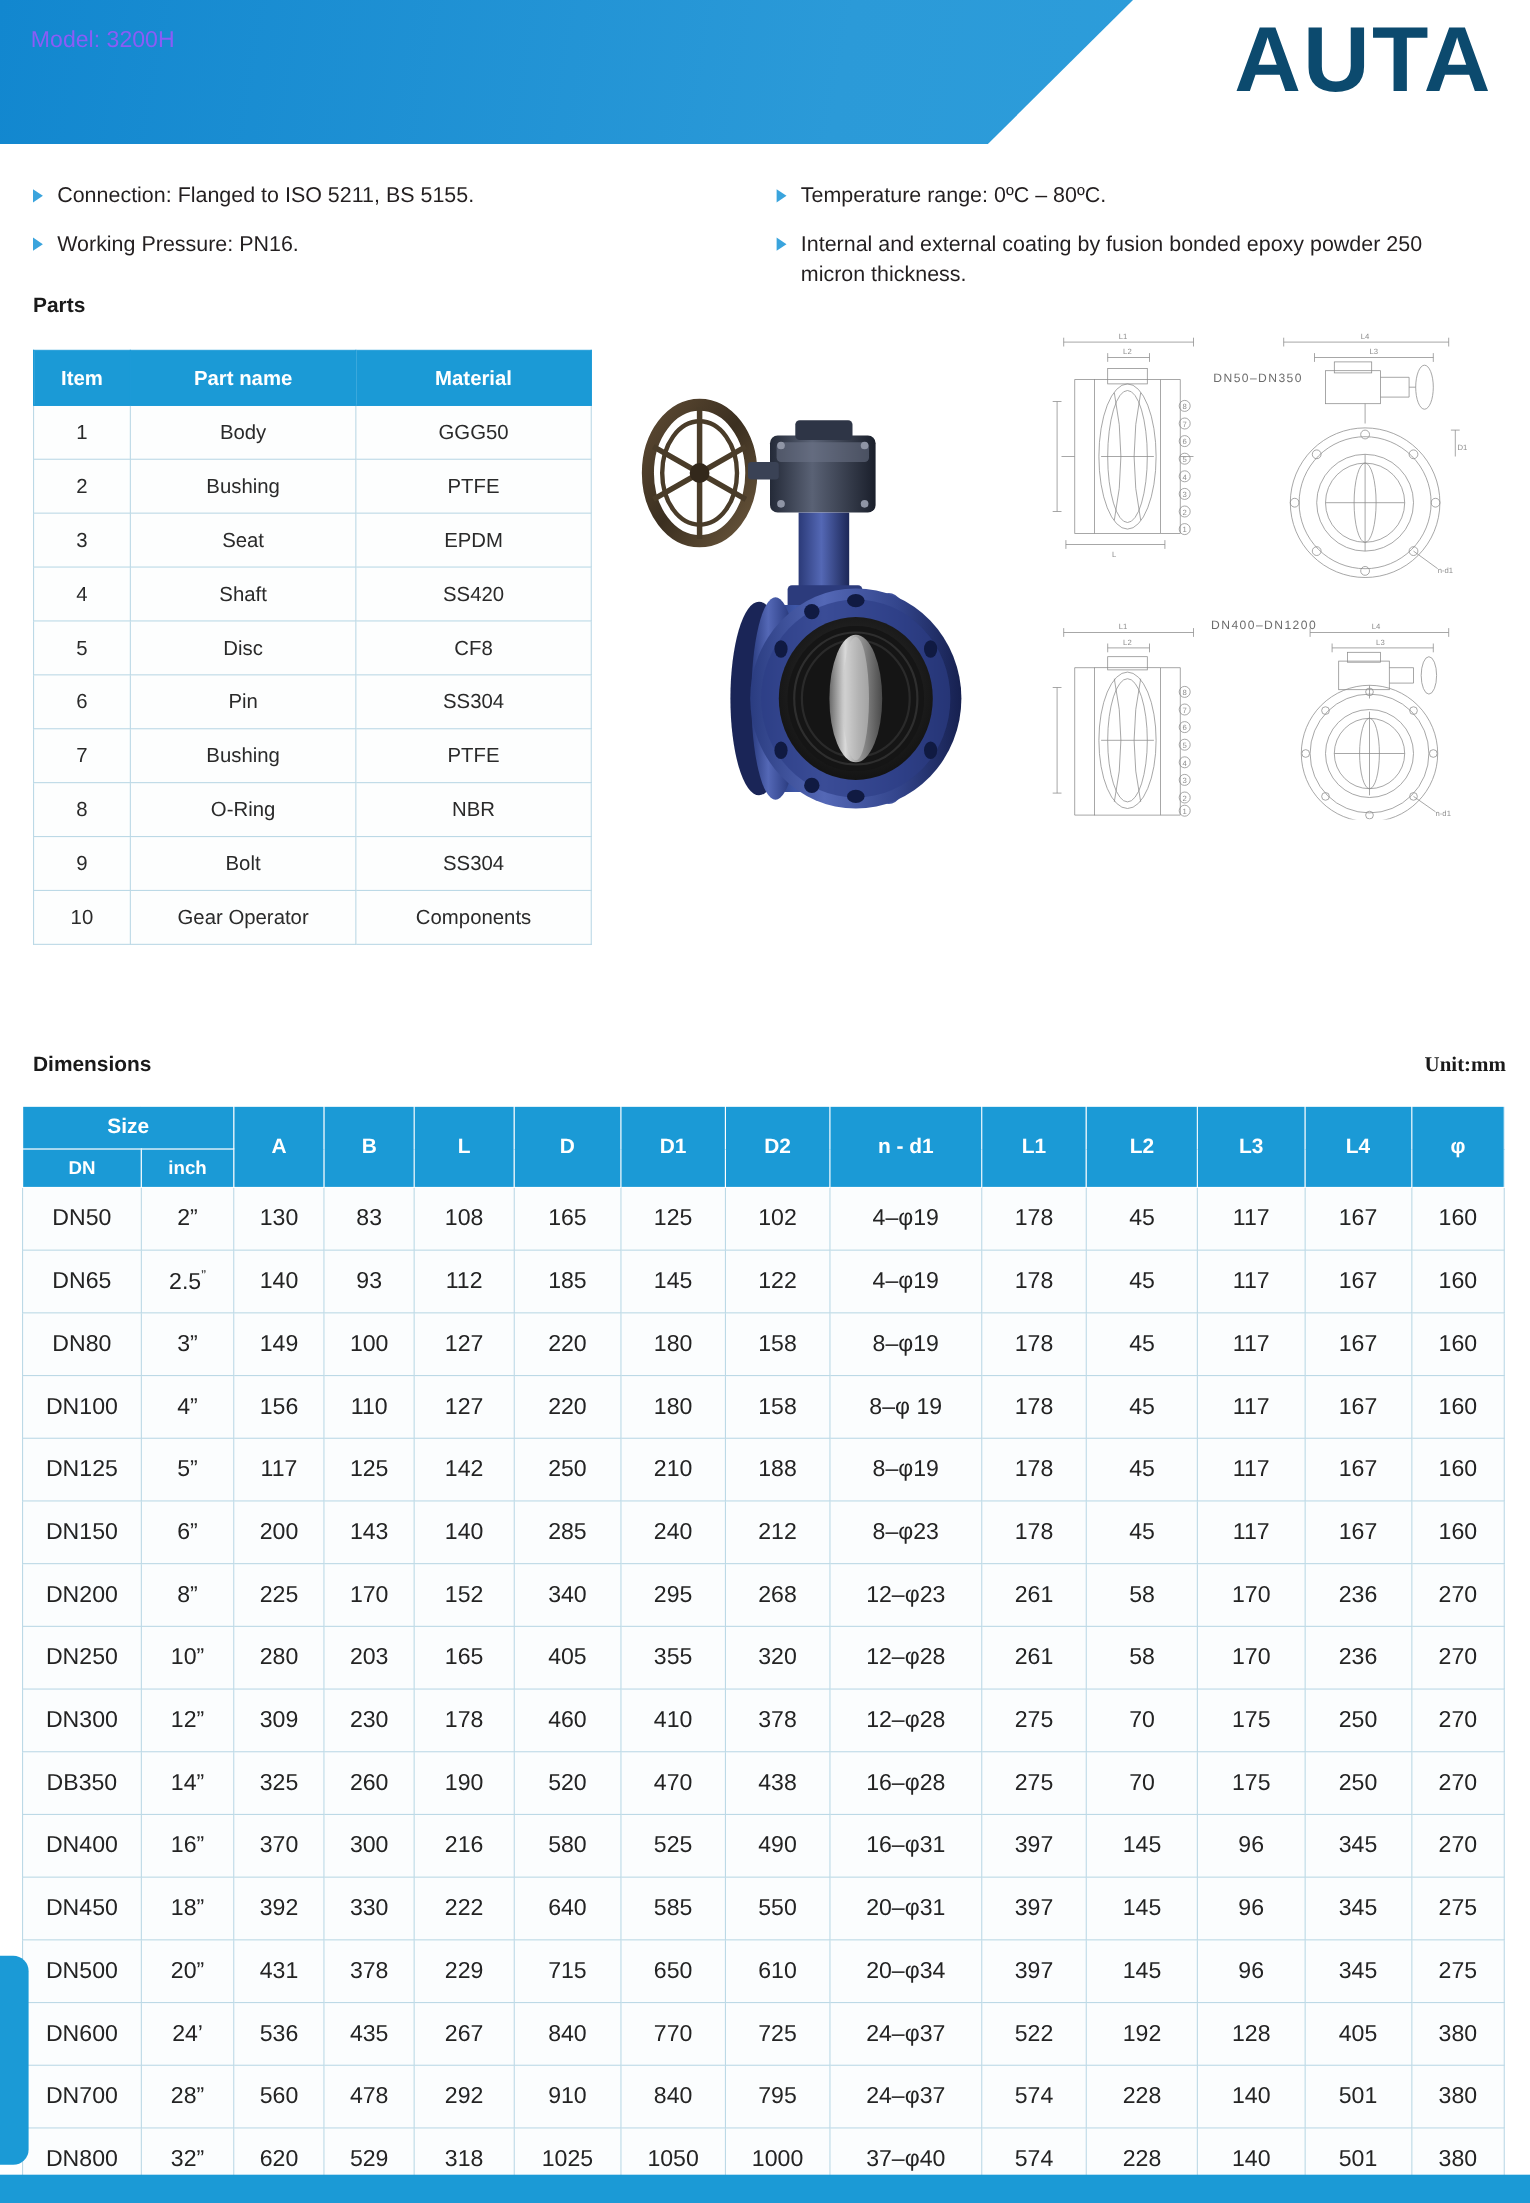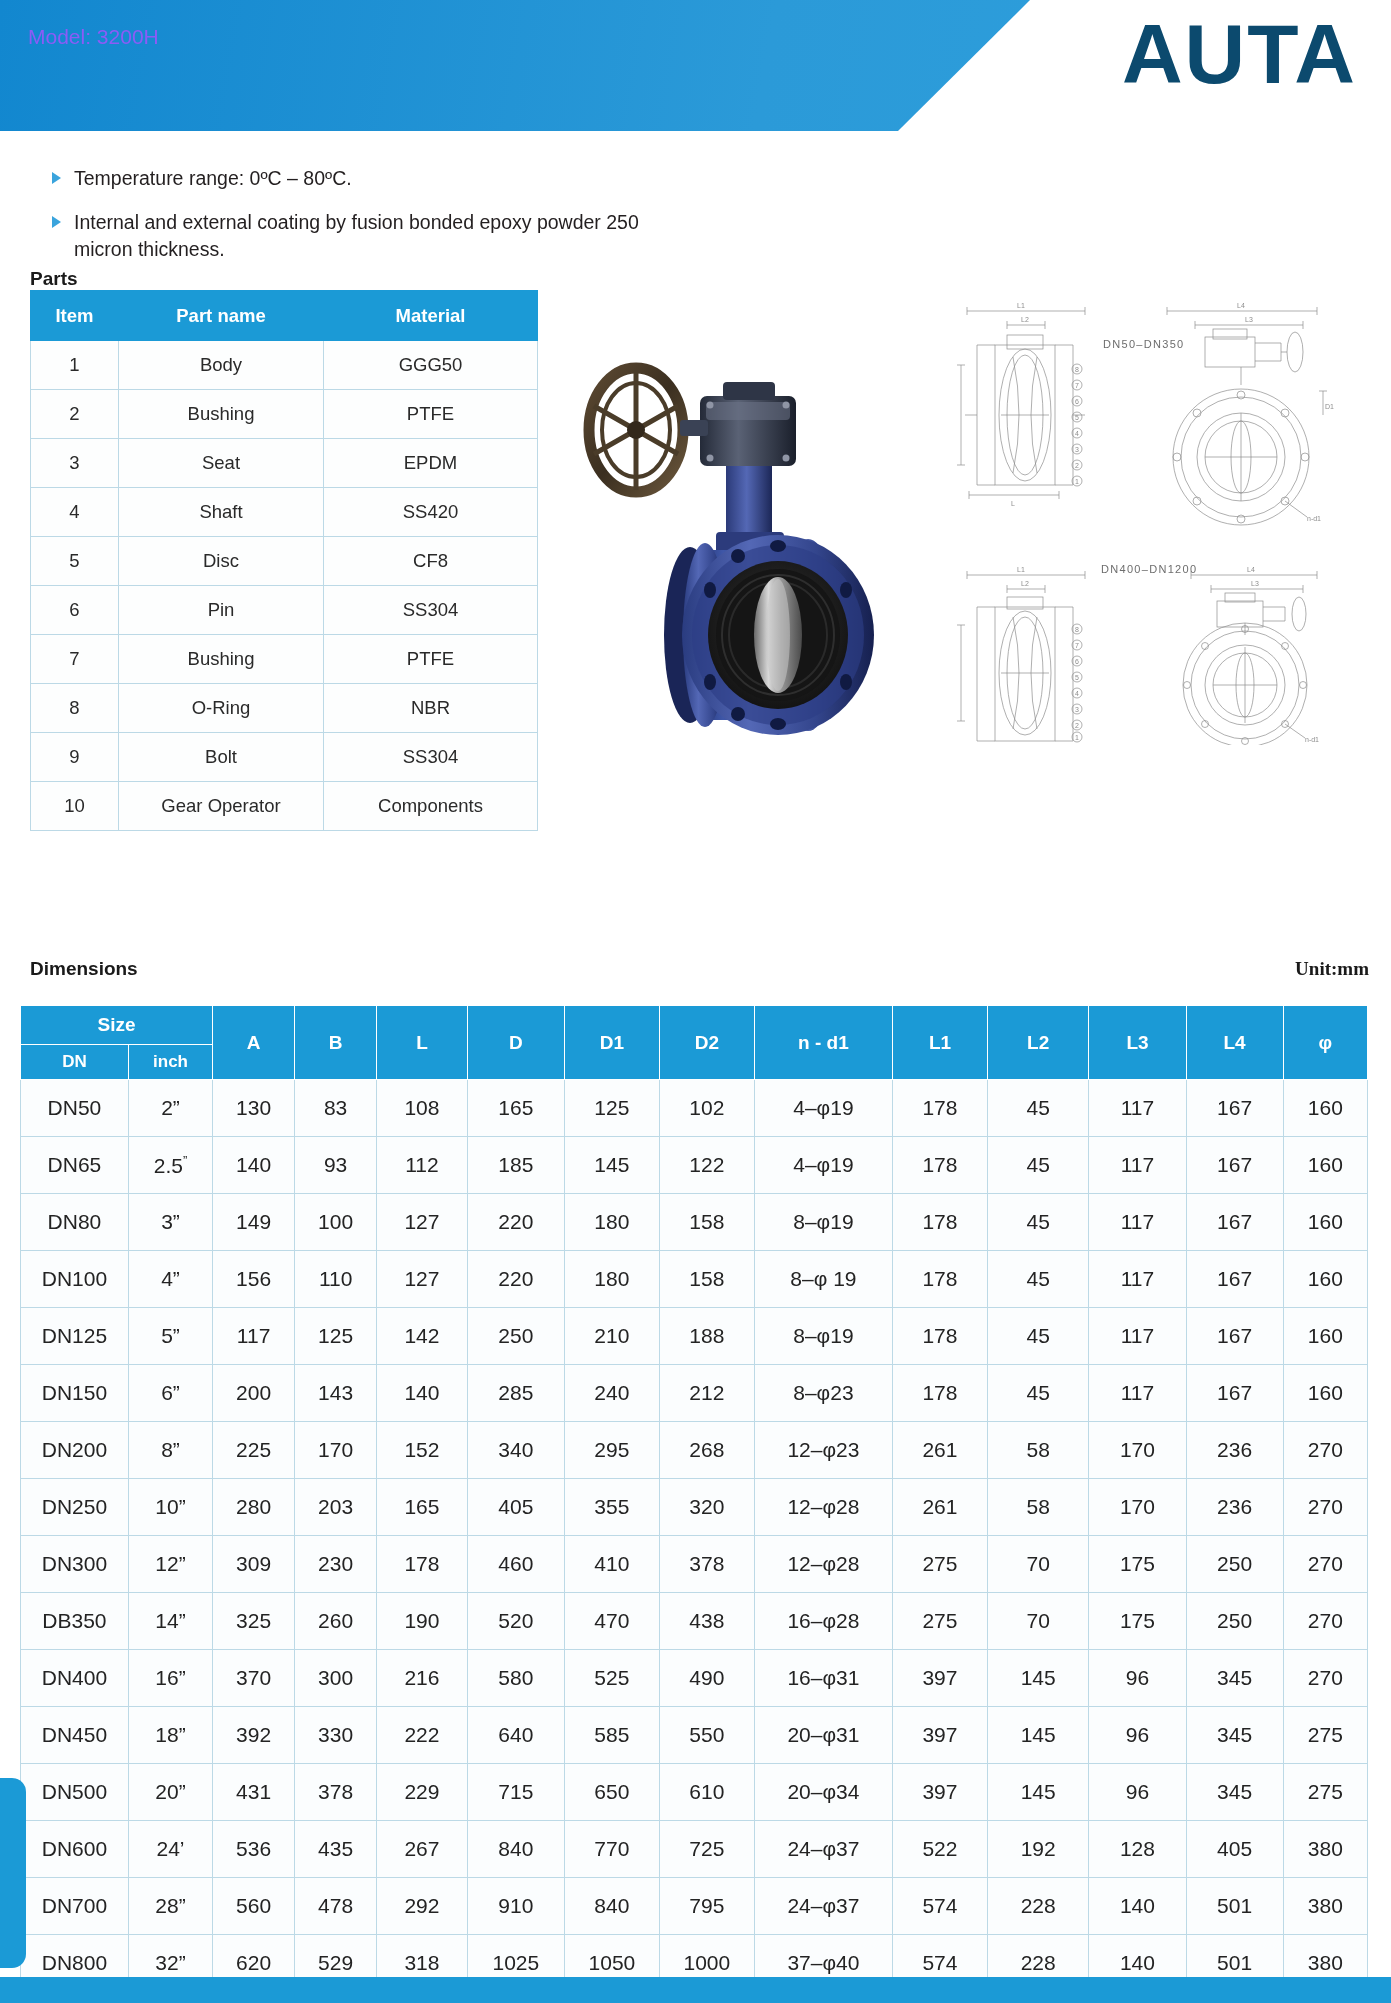--- a/index.html
+++ b/index.html
@@ -40,21 +40,21 @@
     margin-right:13px;margin-top:7px;flex:0 0 auto;
   }
   .spec-text{font-size:19.5px;color:#231f20;line-height:1.42;}
 
   
   .sec-head{position:absolute;font-size:19px;font-weight:700;color:#1a1a1a;}
 
   
   .parts-wrap{position:absolute;left:30px;top:290px;width:507px;}
   table{border-collapse:collapse;}
-  .parts{width:507px;table-layout:fixed;}
+  .parts{width:507px;table-layout:fixed;margin-top:28px;}
   .parts th{
     background:#1b9ad6;color:#ffffff;font-size:18.5px;font-weight:700;
     height:47px;border:1px solid #1b9ad6;
   }
   .parts td{
     border:1px solid #bcd9e6;font-size:18.5px;color:#2a2a2a;
     height:46px;text-align:center;background:#fdfefe;font-weight:400;
   }
   .parts col.c1{width:88px;} .parts col.c2{width:205px;} .parts col.c3{width:214px;}
 
@@ -96,20 +96,30 @@
 
 <div class="header">
   <div class="header-blue"></div>
   <div class="header-text">
     <div class="header-model">Model: 3200H</div>
   </div>
   <div class="brand">AUTA</div>
 </div>
 
 <div class="specs">
+  <div class="spec-col">
+    <div class="spec-item">
+      <span class="tri"></span>
+      <span class="spec-text">Connection: Flanged to ISO 5211, BS 5155.</span>
+    </div>
+    <div class="spec-item">
+      <span class="tri"></span>
+      <span class="spec-text">Working Pressure: PN16.</span>
+    </div>
+  </div>
   <div class="spec-col right">
     <div class="spec-item">
       <span class="tri"></span>
       <span class="spec-text">Temperature range: 0ºC – 80ºC.</span>
     </div>
     <div class="spec-item">
       <span class="tri"></span>
       <span class="spec-text" style="max-width:610px">Internal and external coating by fusion bonded epoxy powder 250 micron thickness.</span>
     </div>
   </div>

